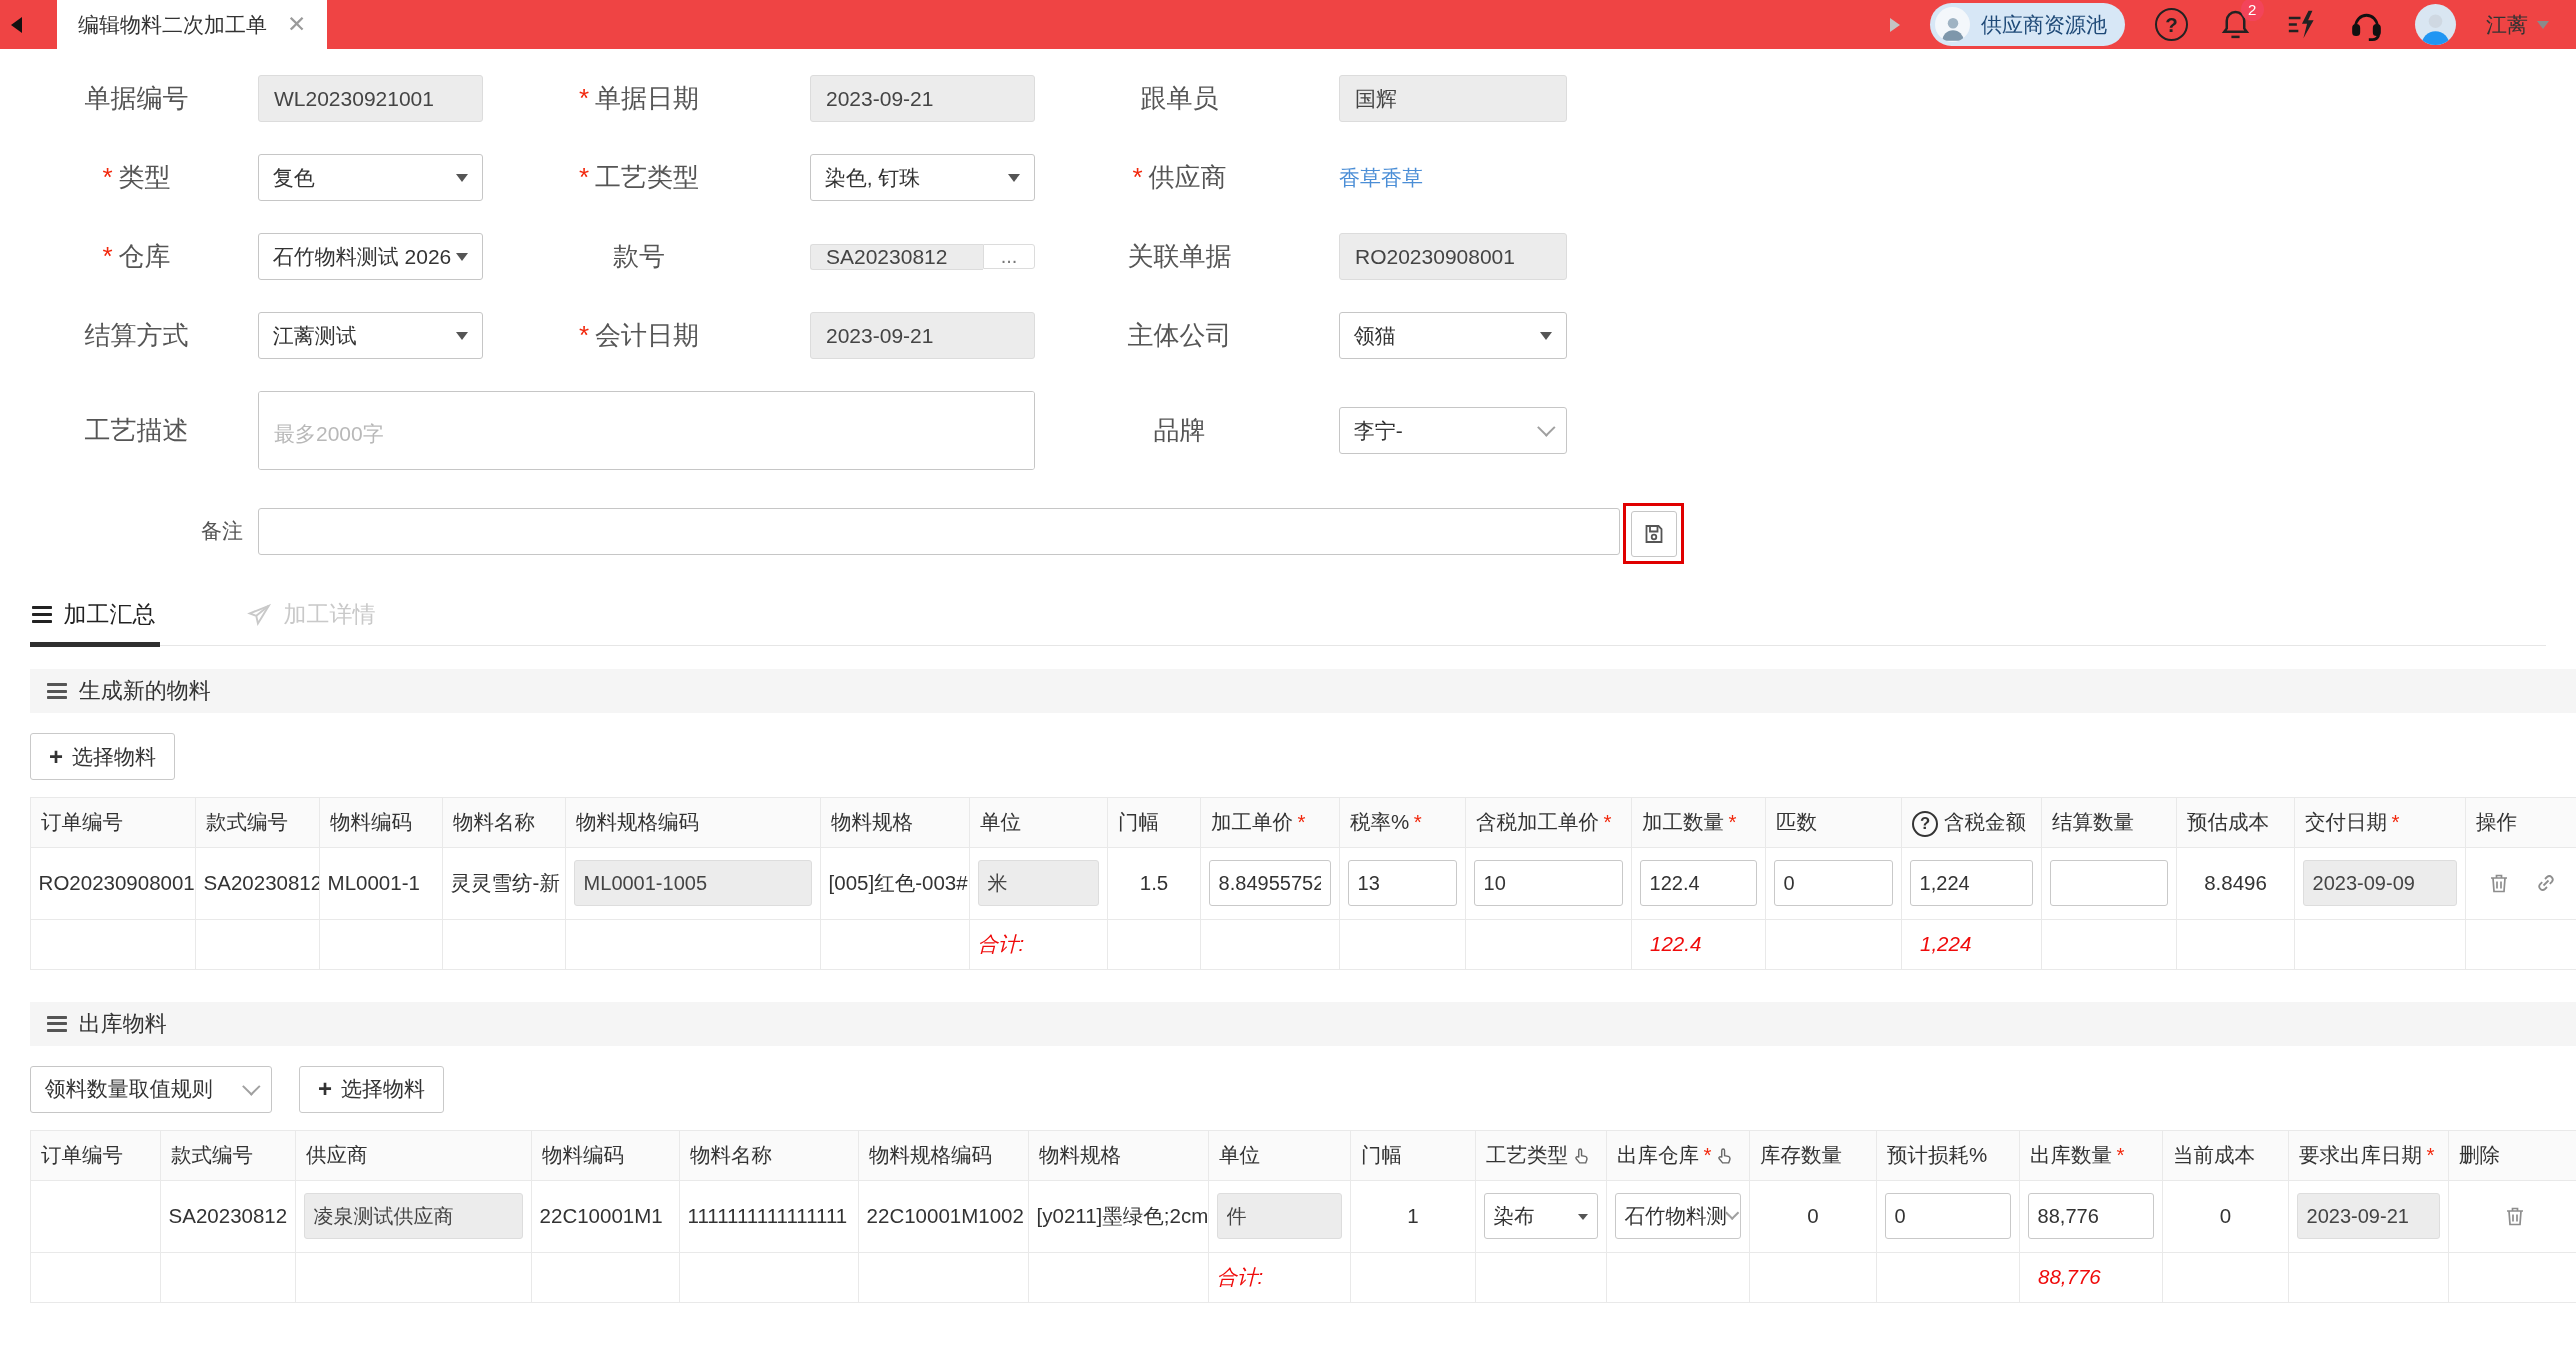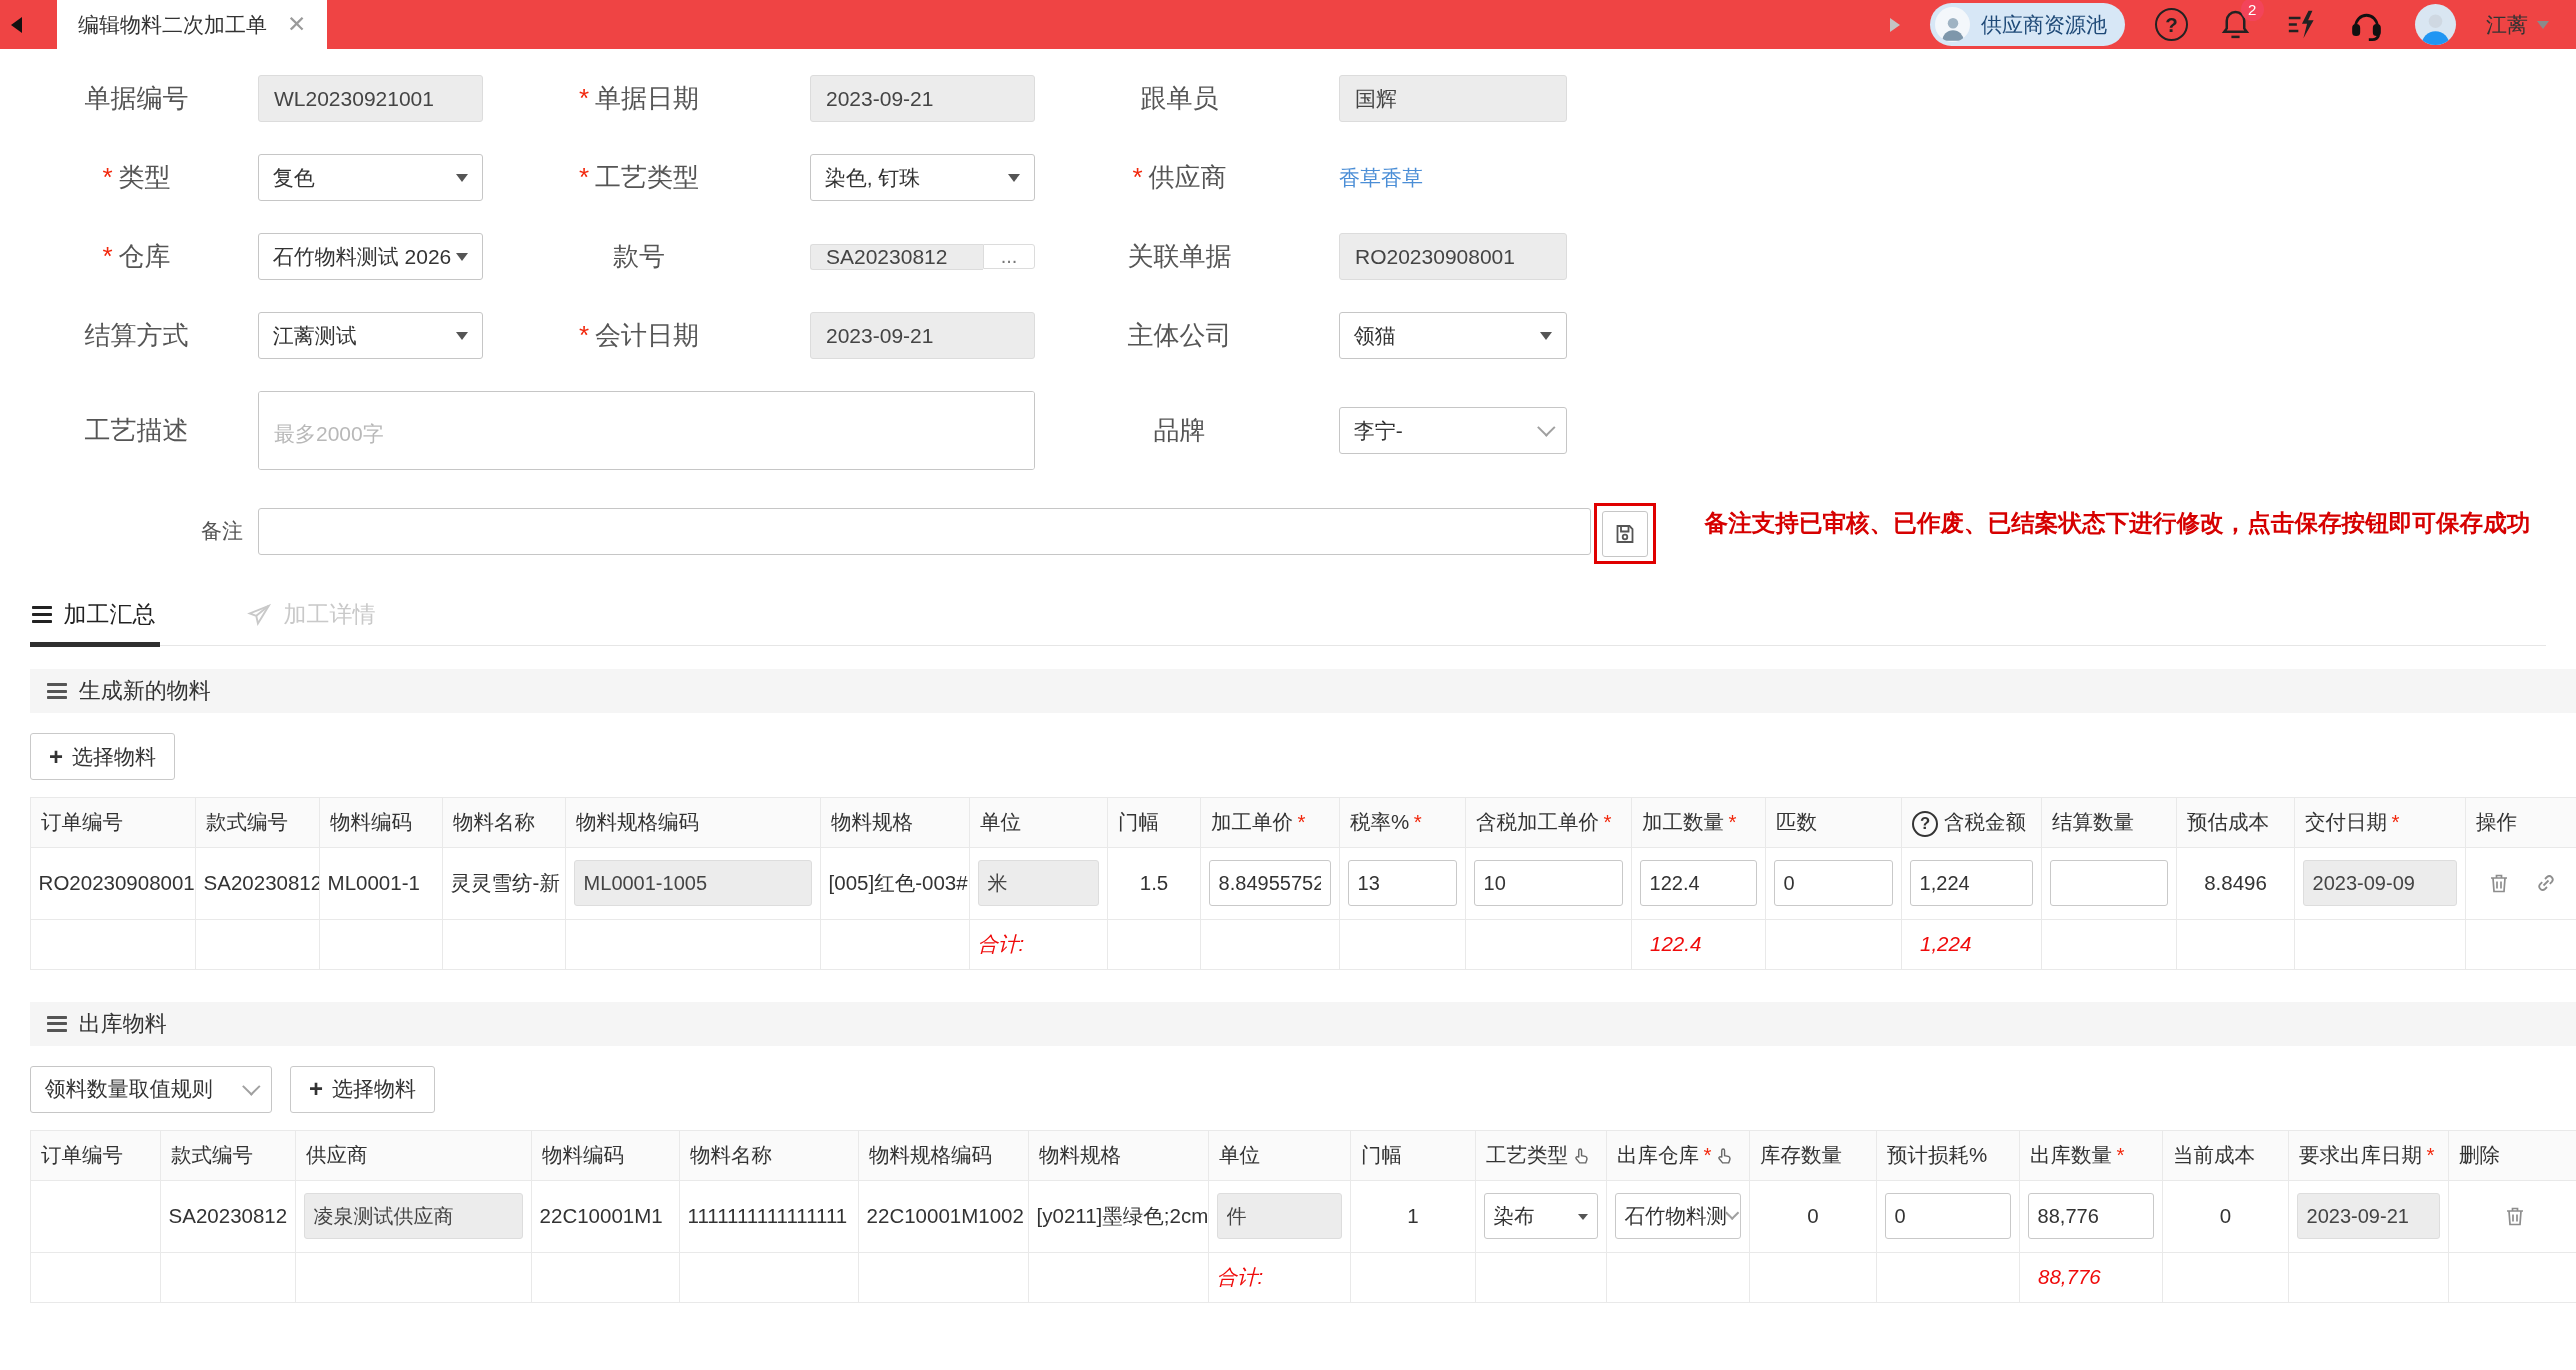--- a/index.html
+++ b/index.html
@@ -56,21 +56,21 @@
   .tabitem.active{color:#222;}
   .tabitem.active::after{content:"";position:absolute;left:-1.5px;right:-4.6px;bottom:-1.5px;height:4.6px;background:#2f2f2f;}
   .tabitem.disabled{color:#c9c9c9;}
   .bars{display:inline-flex;flex-direction:column;gap:3.8px;}
   .bars i{width:20px;height:3px;background:currentColor;border-radius:0.8px;display:block;}
 
   .section-bar{margin-top:23px;margin-right:-30px;background:#f5f5f5;height:44px;display:flex;align-items:center;gap:12px;padding:0 16.7px;font-size:22px;color:#333;}
   .section-bar .bars{color:#555;}
   .btn-select{margin-top:20px;display:inline-flex;align-items:center;gap:9px;height:47px;padding:0 18px;background:#fff;border:0.8px solid #c9c9c9;border-radius:3px;font-size:21px;color:#333;cursor:pointer;box-sizing:border-box;}
   .plus{font-weight:bold;font-size:24px;line-height:1;}
-  .outbound-controls{margin-top:20px;display:flex;gap:18px;align-items:center;}
+  .outbound-controls{margin-top:20px;display:flex;gap:27px;align-items:center;}
   .rule-select{width:242px;height:47px;flex:none;}
 
   
   table.grid{width:100%;border-collapse:collapse;table-layout:fixed;margin-top:16.7px;font-size:20.5px;}
   .grid th{background:#fafafa;border:0.8px solid #e9e9e9;height:50px;font-weight:normal;color:#333;text-align:left;padding:0 10px;overflow:hidden;white-space:nowrap;box-sizing:border-box;}
   .grid td{border:0.8px solid #e9e9e9;height:72px;padding:0 7.6px;overflow:hidden;white-space:nowrap;color:#333;box-sizing:border-box;}
   .grid td.c{text-align:center;}
   .cell-input{width:100%;height:46px;box-sizing:border-box;border:0.8px solid #c9c9c9;border-radius:3px;padding:0 9px;font-size:20px;background:#fff;font-family:inherit;color:#333;}
   .cell-input.dis{background:#ececec;border-color:#dddddd;color:#444;}
   .cell-select{width:100%;height:46px;border:0.8px solid #c9c9c9;border-radius:3px;display:flex;align-items:center;justify-content:space-between;padding:0 9px;box-sizing:border-box;background:#fff;cursor:pointer;overflow:hidden;}
@@ -222,21 +222,20 @@
       <input class="remark-input" value="" style="">
       <span class="save-wrap">
         <span class="save-btn">
           <svg class="icon" width="24" height="24" viewBox="0 0 24 24" fill="none" stroke="#555" stroke-width="1.8">
               <path d="M4.5 4h12l3 3v13h-15z"></path>
               <path d="M8 4v5.5h7.5V4"></path>
               <circle cx="12" cy="15" r="2.3"></circle>
             </svg>
         </span>
       </span>
-      <div class="annotation">备注支持已审核、已作废、已结案状态下进行修改，点击保存按钮即可保存成功</div>
     </div>
 
     
     <div class="tabs">
       <div class="tabitem active">
         <span class="bars">
             <i></i>
             <i></i>
             <i></i>
           </span>

